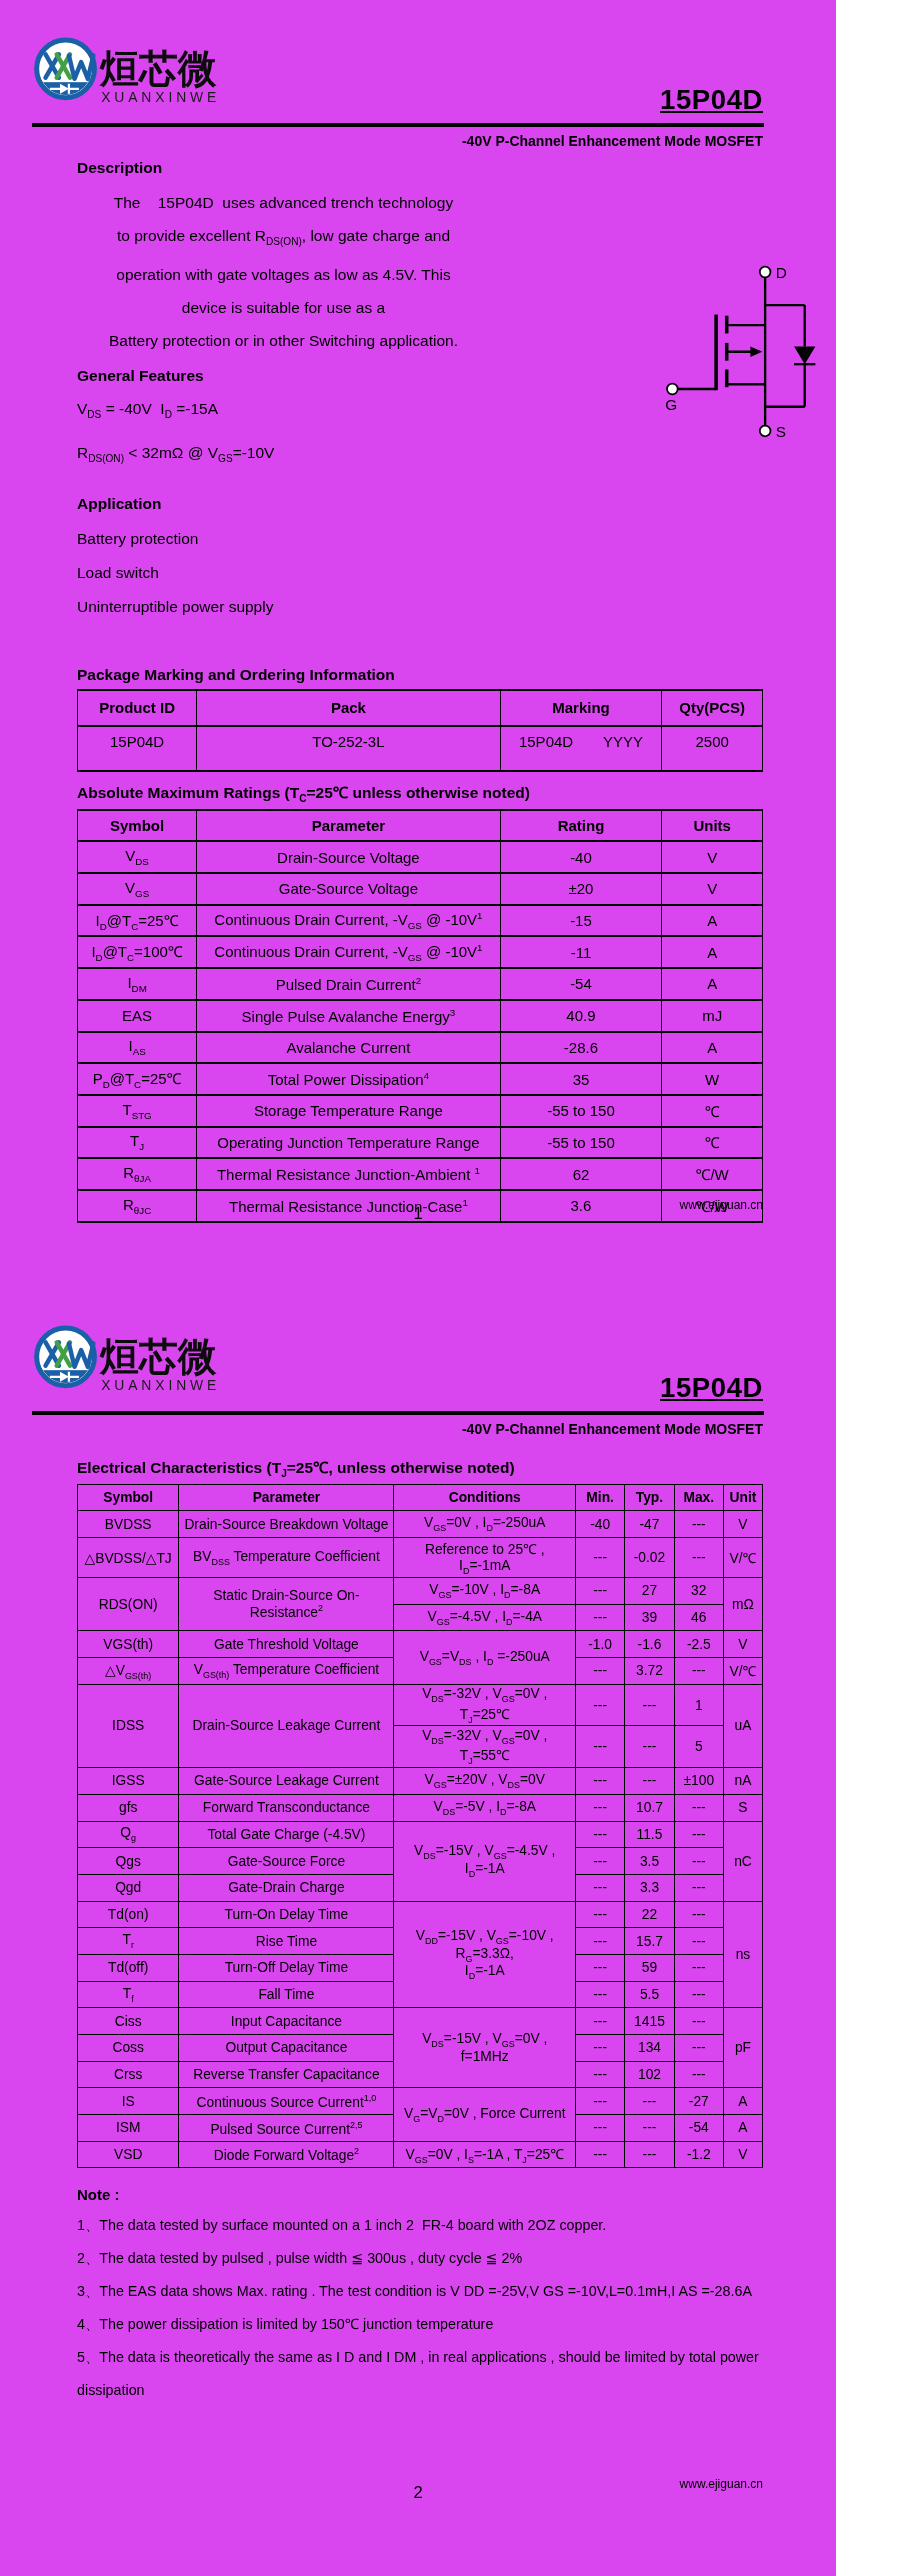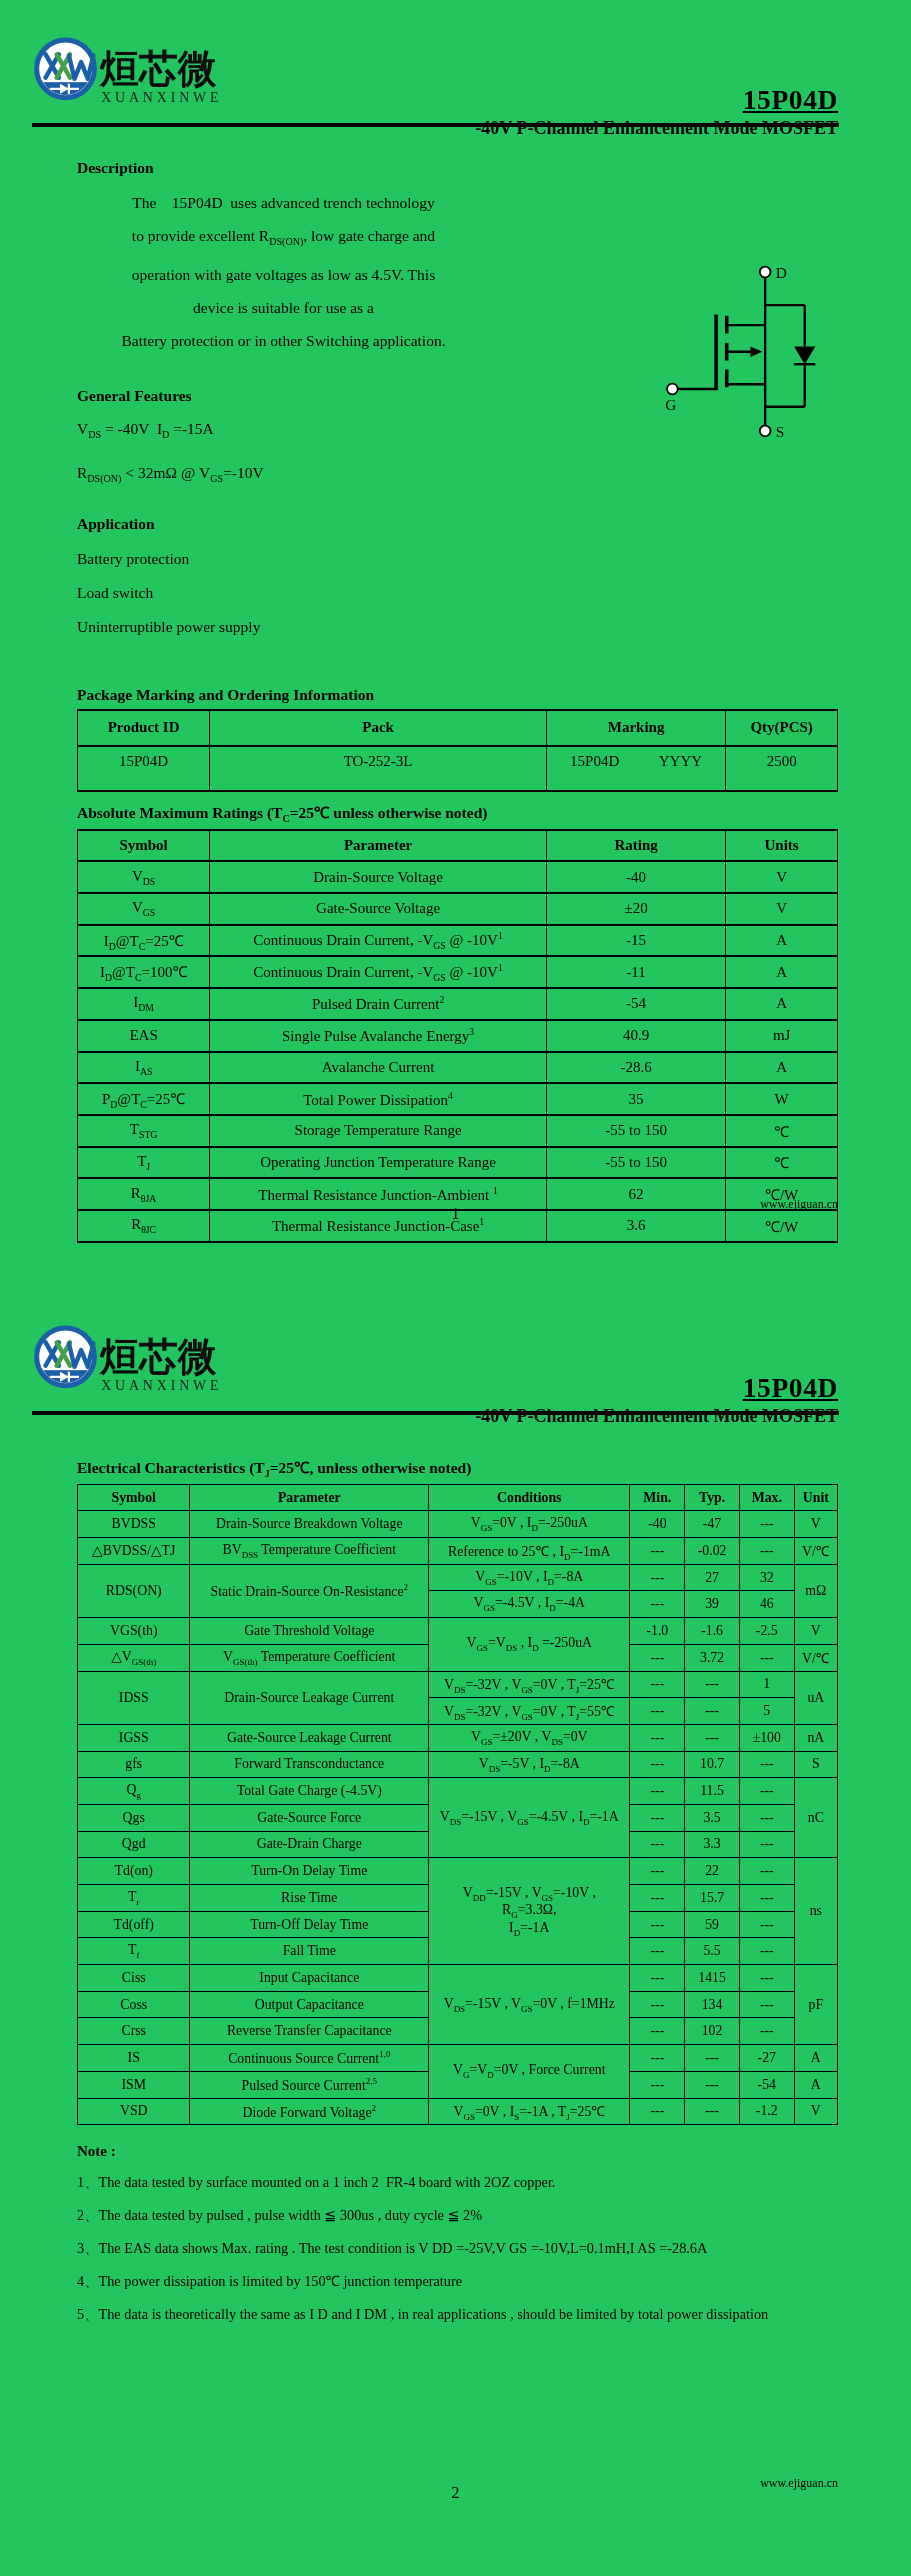--- a/index.html
+++ b/index.html
@@ -1,25 +1,25 @@
 <!DOCTYPE html>
 <html style="font-size:9.2px"><head>
 <meta charset="utf-8">
 <style>
   html,body { margin:0; padding:0; background:#ffffff; color:#000;
     font-family:"Liberation Sans", sans-serif; }
   .sheet { width:911px; margin:0 auto; background:#fff; }
-  .page { position:relative; width:911px; height:1288px; overflow:hidden; background:#22c55e;font-family:Liberation Serif, serif; }
+  .page { position:relative; width:836px; height:1288px; overflow:hidden; background:#d946ef; }
 
   
   .logo { position:absolute; left:30px; top:30px; }
   .part-number { position:absolute; right:73px; top:84px; font-size:27.5px; font-weight:bold;
     text-decoration:underline; letter-spacing:0.6px; }
   .header-rule { position:absolute; left:32px; right:72px; top:123px; height:4px; background:#000; }
-  .page-subtitle { position:absolute; right:73px; top:118px; font-size:18px; font-weight:bold; }
+  .page-subtitle { position:absolute; right:73px; top:133px; font-size:14px; font-weight:bold; }
 
   .content { padding:159px 73px 0 77px; }
 
   .sec-h { font-size:15.5px; font-weight:bold; margin:0; }
   .desc-line { font-size:15.5px; line-height:33px; white-space:pre-wrap; width:413px;text-align:center; }
   .feat-line { font-size:15.5px; line-height:38px; white-space:pre-wrap; }
   .app-line  { font-size:15.5px; line-height:34px; }
 
   
   .mosfet { position:absolute; left:647px; top:259px; }
@@ -48,21 +48,21 @@
 
   .notes { margin-top:11.5px; }
   .note-h { font-size:15px; font-weight:bold; line-height:29px; }
   .note-line { font-size:14.3px; line-height:33px; white-space:pre-wrap; }
 
   .page-number { position:absolute; bottom:64px; left:0; width:100%; text-align:center; font-size:16.6px; }
   .site-url { position:absolute; bottom:76px; right:73px; font-size:12px; }
   .page2 .page-number { bottom:73px; }
   .page2 .site-url { bottom:85px; }
 
-  .mt140 { margin-top:42px; } .mt30 { margin-top:17px; } .mt22 { margin-top:30px; }
+  .mt140 { margin-top:42px; } .mt30 { margin-top:17px; } .mt22 { margin-top:10px; }
   .mt16 { margin-top:9.2px; } .mt8 { margin-top:4.6px; }
 </style>
 </head>
 <body>
 
 <div class="sheet">
 
   <div class="page page1">
 
     <div class="logo">

